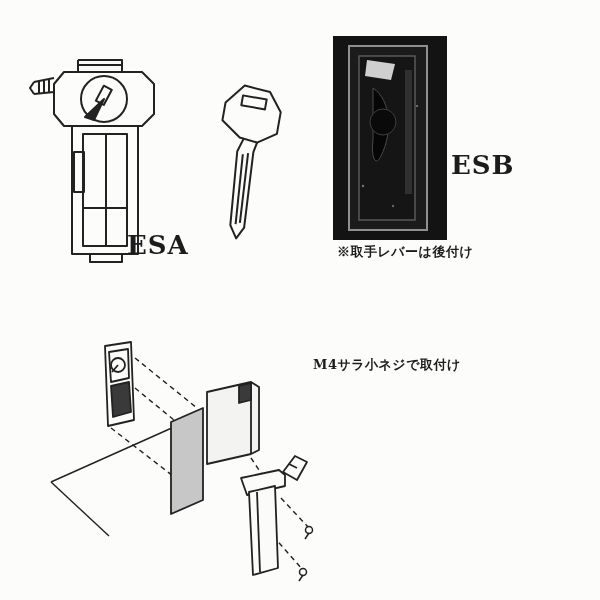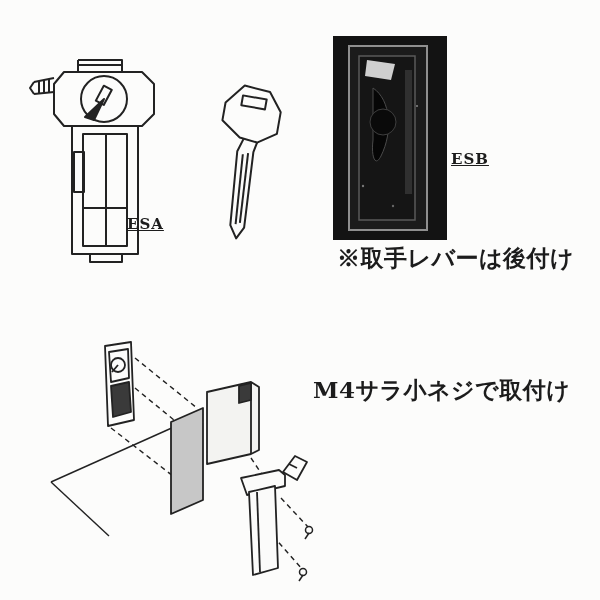--- a/index.html
+++ b/index.html
@@ -2,26 +2,26 @@
 <html><head>
 <meta charset="utf-8">
 <style>
   html,body{margin:0;padding:0;background:#e9e9e7;}
   .page{
     position:relative;width:600px;height:600px;margin:0 auto;
     background:#fcfcfb;overflow:hidden;
     font-family:"DejaVu Serif","Liberation Serif",serif;color:#1c1c1c;
   }
   .fig{position:absolute;}
-  .label{position:absolute;font-weight:bold;font-size:15px;letter-spacing:1px;text-decoration:underline;}
-  .label-esa{left:127px;top:215px;}
+  .label{position:absolute;font-weight:bold;font-size:26px;letter-spacing:1px;}
+  .label-esa{left:127px;top:230px;}
   .label-esb{left:451px;top:150px;}
-  .note{position:absolute;font-weight:bold;font-size:23px;}
+  .note{position:absolute;font-weight:bold;font-size:13px;}
   .photo-note{left:337px;top:243px;letter-spacing:.5px;}
-  .install-note{left:313px;top:371px;line-height:1.65;letter-spacing:.5px;}
+  .install-note{left:313px;top:354px;line-height:1.65;letter-spacing:.5px;}
   svg{display:block;}
 </style>
 </head>
 <body>
 
 <div class="page">
 
   <svg class="fig" style="left:28px;top:56px" width="152" height="212" viewBox="0 0 152 212">
     <g fill="none" stroke="#222" stroke-width="2" stroke-linejoin="round">
       <g>

